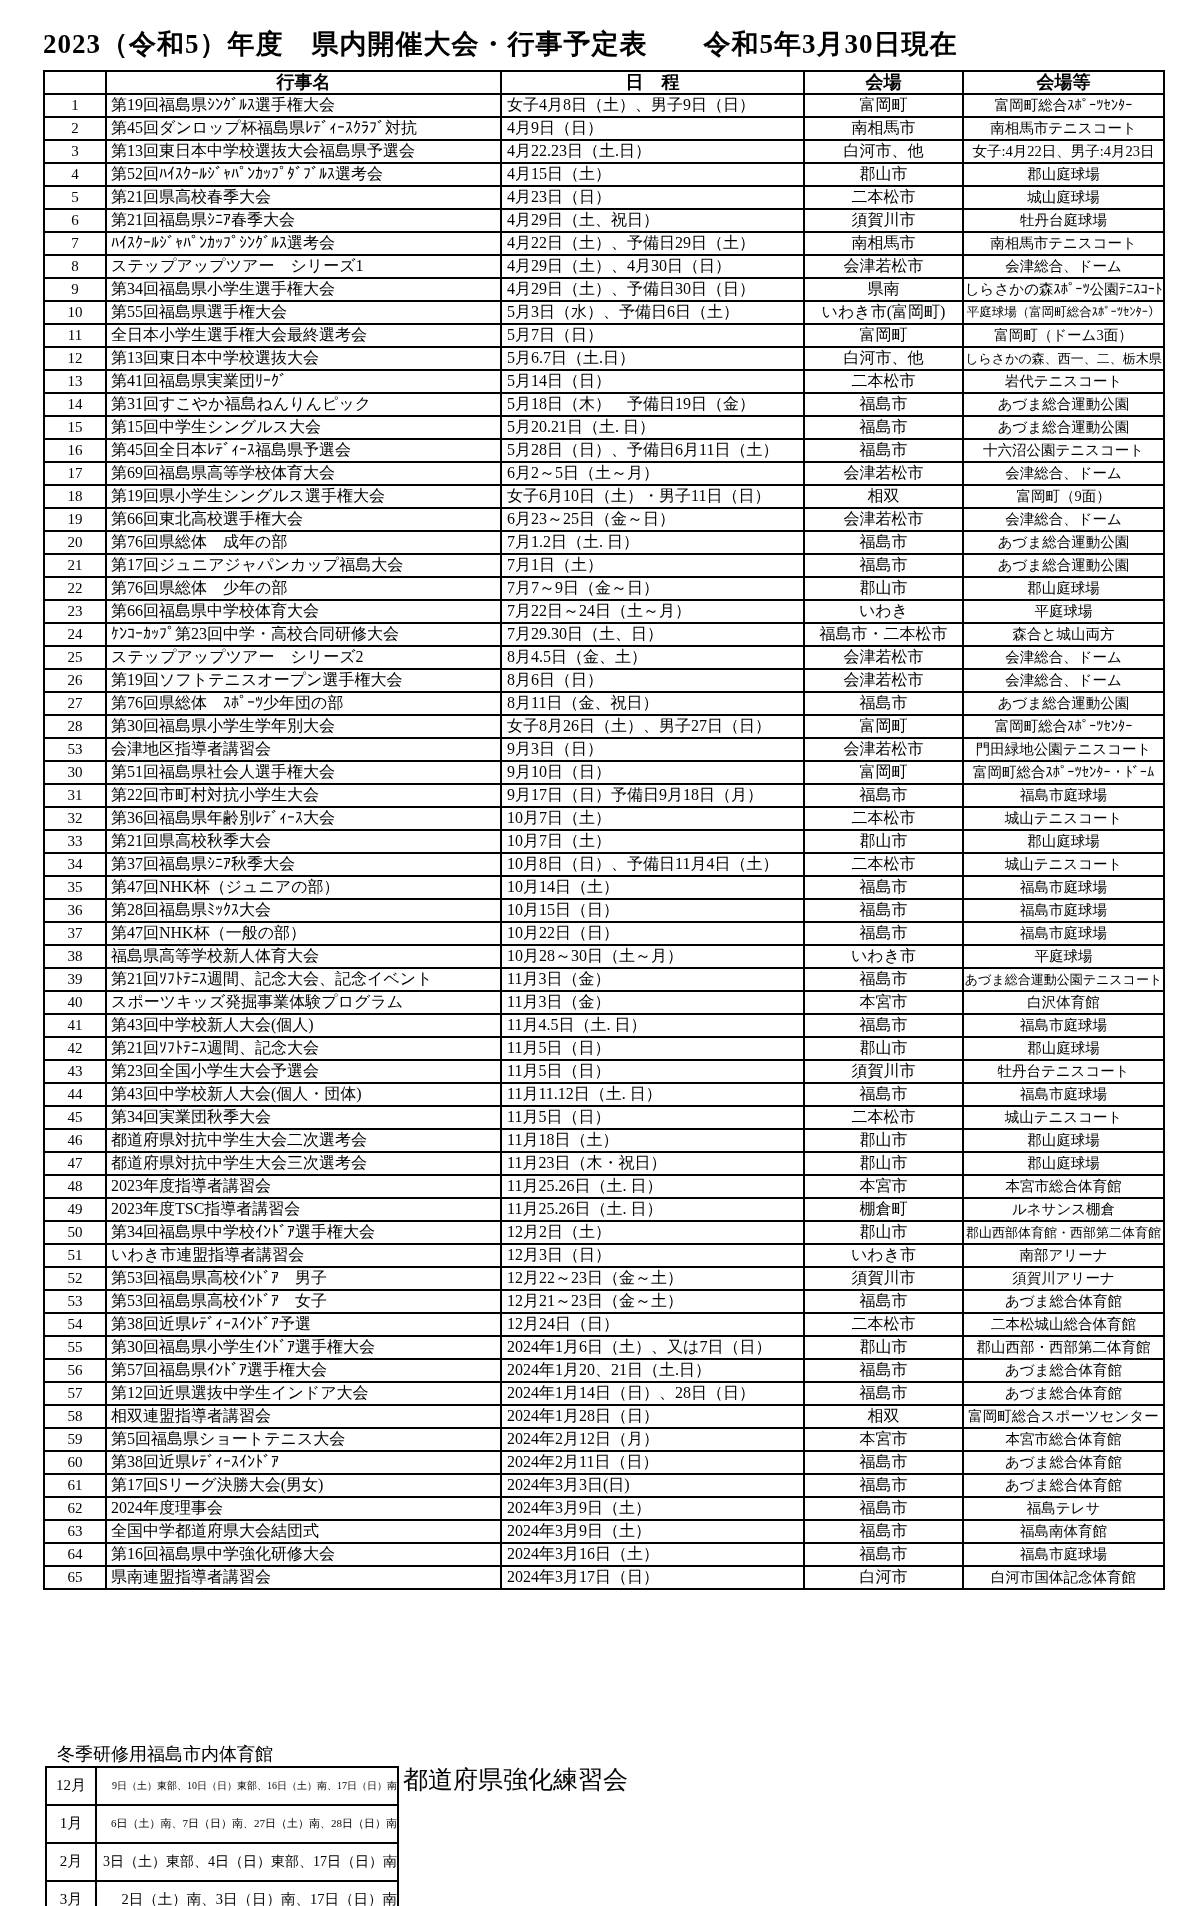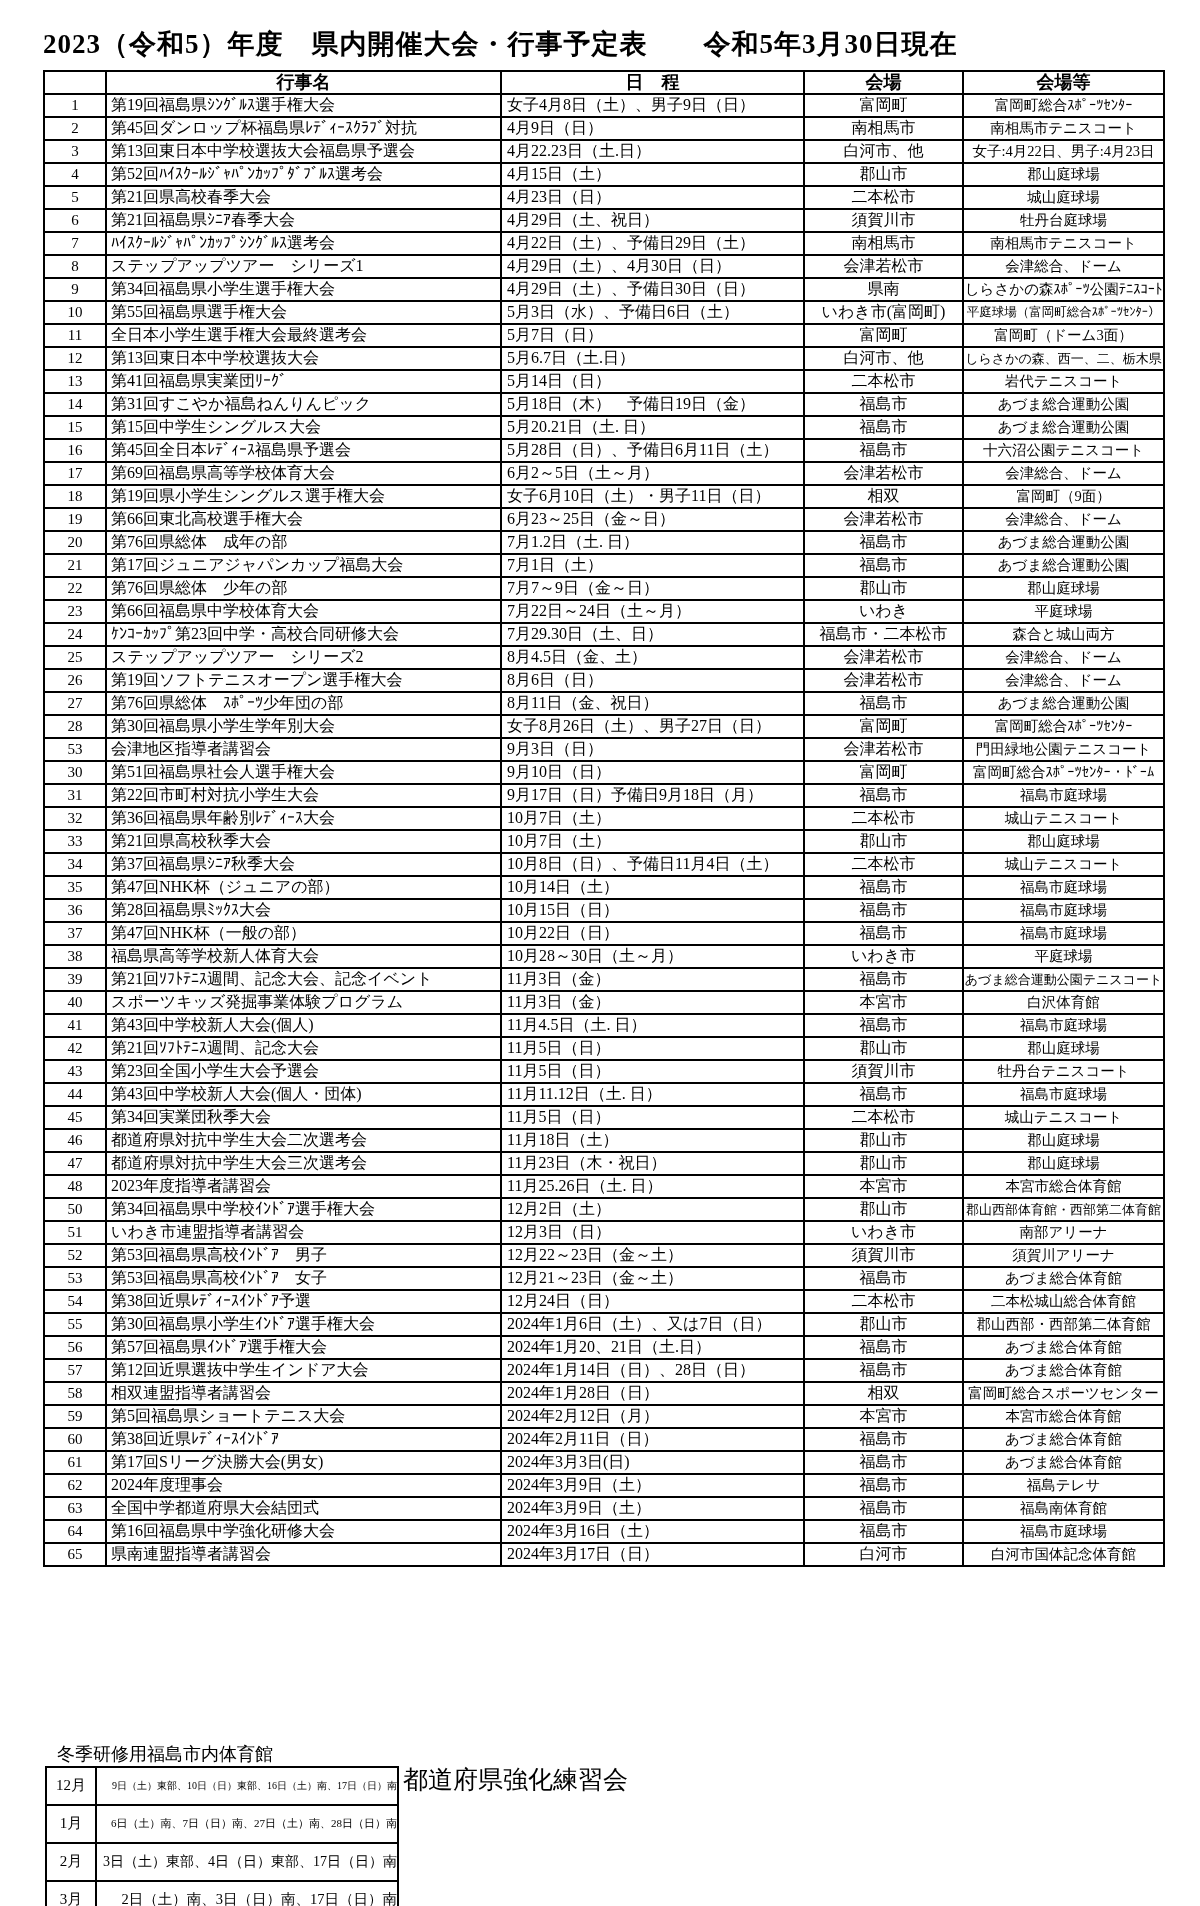--- a/index.html
+++ b/index.html
@@ -448,20 +448,27 @@
   </tr>
 
   <tr>
     <td class="c-no">48</td>
     <td class="c-name fit">2023年度指導者講習会</td>
     <td class="c-date fit">11月25.26日（土. 日）</td>
     <td class="c-venue fit">本宮市</td>
     <td class="c-det fit">本宮市総合体育館</td>
   </tr>
 
+  <tr>
+    <td class="c-no">49</td>
+    <td class="c-name fit">2023年度TSC指導者講習会</td>
+    <td class="c-date fit">11月25.26日（土. 日）</td>
+    <td class="c-venue fit">棚倉町</td>
+    <td class="c-det fit">ルネサンス棚倉</td>
+  </tr>
 
   <tr>
     <td class="c-no">50</td>
     <td class="c-name fit">第34回福島県中学校ｲﾝﾄﾞｱ選手権大会</td>
     <td class="c-date fit">12月2日（土）</td>
     <td class="c-venue fit">郡山市</td>
     <td class="c-det fit" style="font-size: 13px;">郡山西部体育館・西部第二体育館</td>
   </tr>
 
   <tr>

